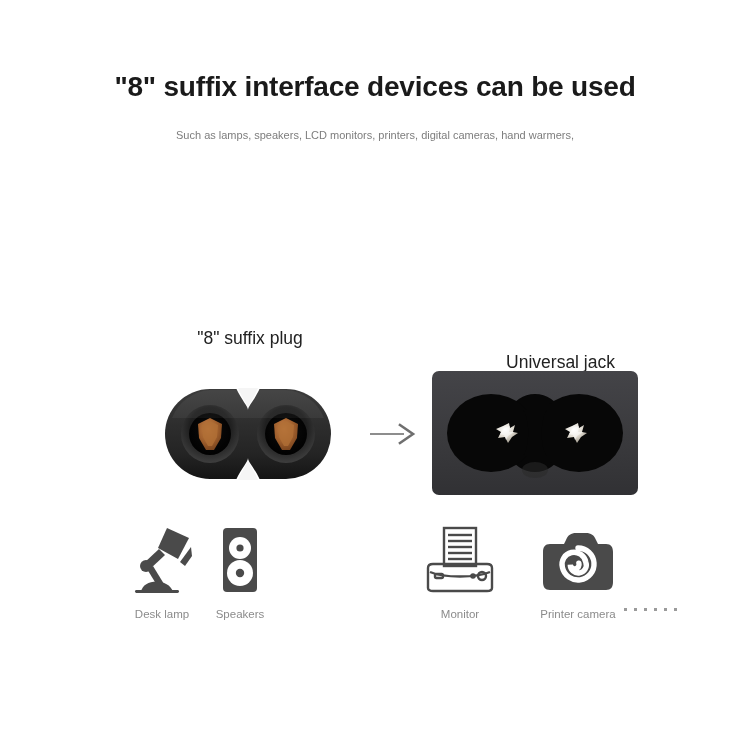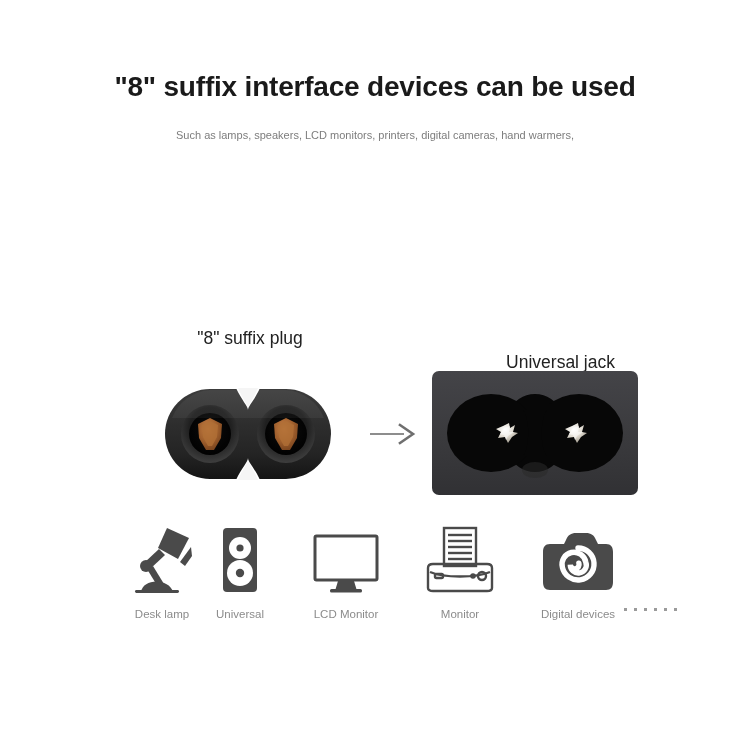--- a/index.html
+++ b/index.html
@@ -294,33 +294,23 @@
   <div class="device d1">
     <div class="glyph">
       <svg width="44" height="68" viewBox="0 0 44 68">
         <rect x="5" y="2" width="34" height="64" rx="4" ry="4" fill="#4a4a4a"></rect>
         <circle cx="22" cy="22" r="11" fill="#ffffff"></circle>
         <circle cx="22" cy="22" r="3.6" fill="#4a4a4a"></circle>
         <circle cx="22" cy="47" r="13" fill="#ffffff"></circle>
         <circle cx="22" cy="47" r="4.2" fill="#4a4a4a"></circle>
       </svg>
     </div>
-    <span class="dev-label">Universal</span>
-  </div>
-
-  <div class="device d2">
-    <div class="glyph">
-      <svg width="66" height="60" viewBox="0 0 66 60">
-        <rect x="2" y="2" width="62" height="44" rx="1.5" ry="1.5" fill="none" stroke="#4a4a4a" stroke-width="3"></rect>
-        <path d="M 25,47 L 41,47 L 44,57 L 22,57 Z" fill="#4a4a4a"></path>
-        <rect x="17" y="55" width="32" height="3.5" rx="1.5" fill="#4a4a4a"></rect>
-      </svg>
-    </div>
-    <span class="dev-label">LCD Monitor</span>
-  </div>
+    <span class="dev-label">Speakers</span>
+  </div>
+
 
   <div class="device d3">
     <div class="glyph">
       <svg width="76" height="68" viewBox="0 0 76 68">
         <g fill="none" stroke="#4a4a4a" stroke-width="2.4">
           <rect x="22" y="2" width="32" height="38"></rect>
           <line x1="26" y1="9" x2="50" y2="9"></line>
           <line x1="26" y1="15" x2="50" y2="15"></line>
           <line x1="26" y1="21" x2="50" y2="21"></line>
           <line x1="26" y1="27" x2="50" y2="27"></line>
@@ -344,21 +334,21 @@
           L 64,12 C 69,12 71,15 71,20 L 71,50 C 71,55 69,58 64,58
           L 8,58 C 3,58 1,55 1,50 L 1,20 C 1,15 3,12 8,12 L 22,12 Z" fill="#4a4a4a"></path>
         <path d="
           M 36,16
           a 16,16 0 1 1 -15.6,19.4
           a 12,12 0 1 1 23.4,-5.2
           a 8,8 0 1 1 -15.5,2.6
           a 4.4,4.4 0 1 0 8.6,-1.6" fill="none" stroke="#ffffff" stroke-width="5.4" stroke-linecap="round"></path>
       </svg>
     </div>
-    <span class="dev-label">Digital devices</span>
+    <span class="dev-label">Printer camera</span>
   </div>
 
   <div class="ellipsis">
     <i></i>
     <i></i>
     <i></i>
     <i></i>
     <i></i>
     <i></i>
   </div>

